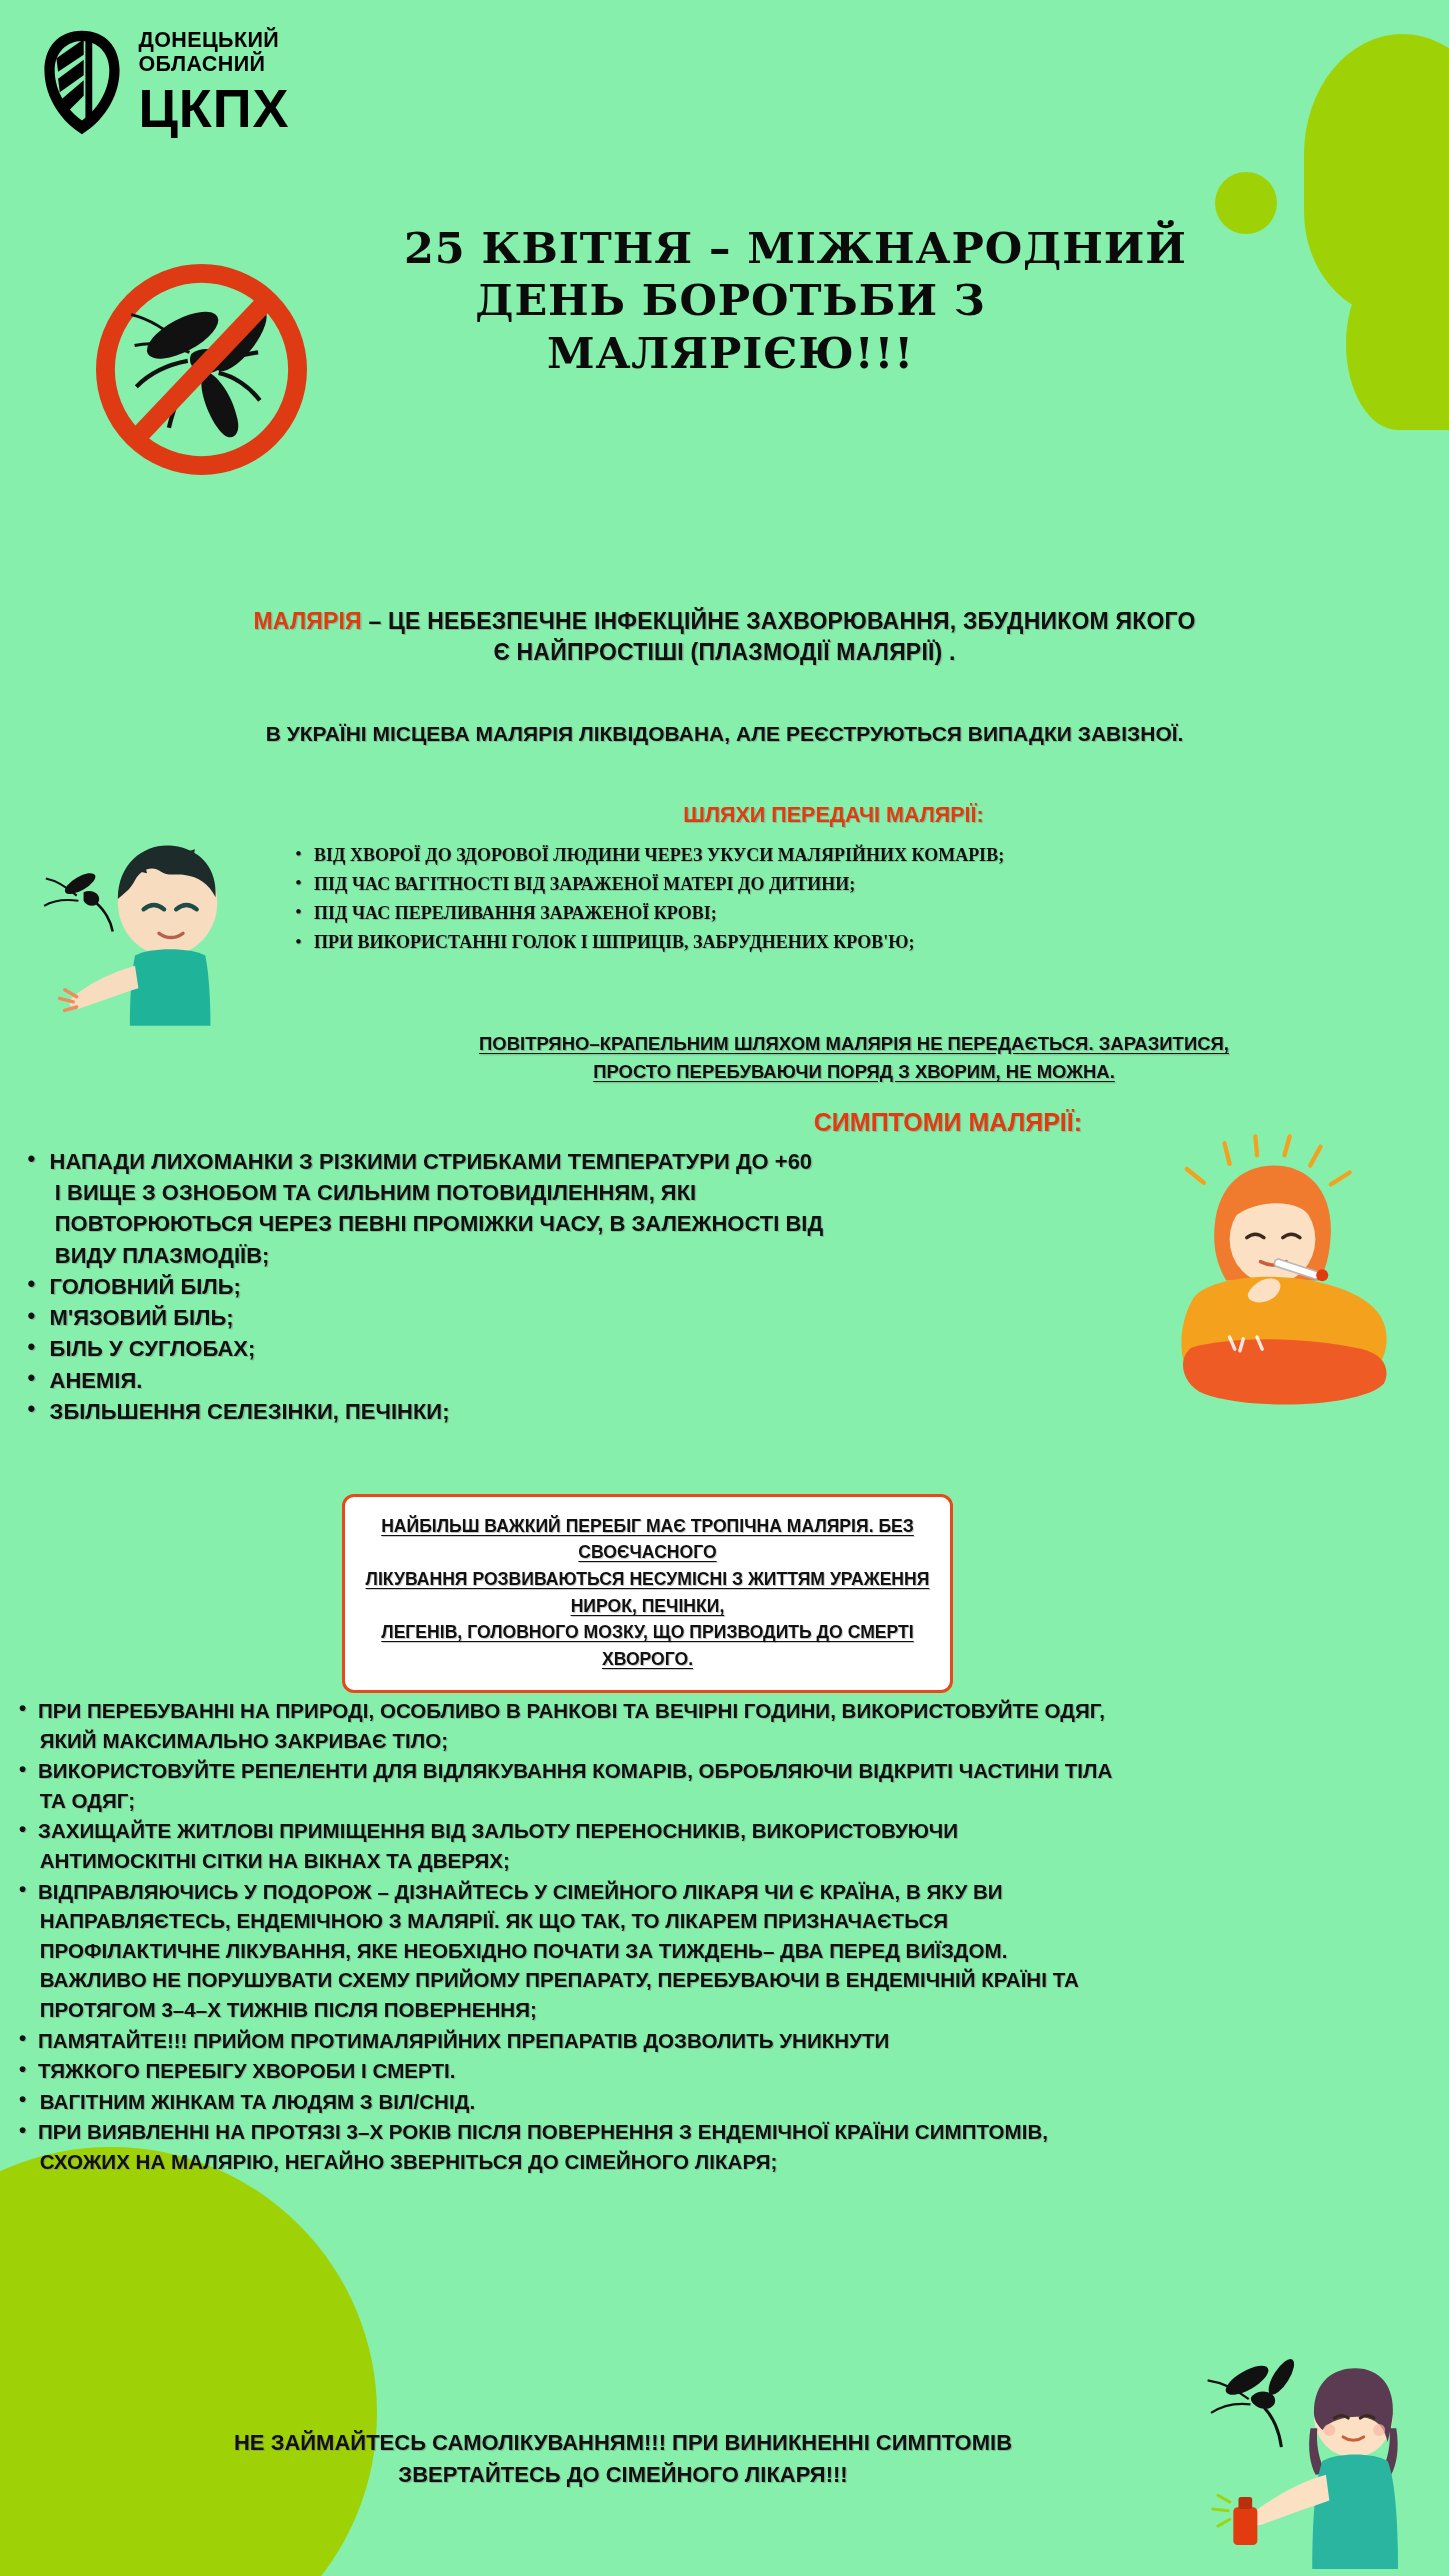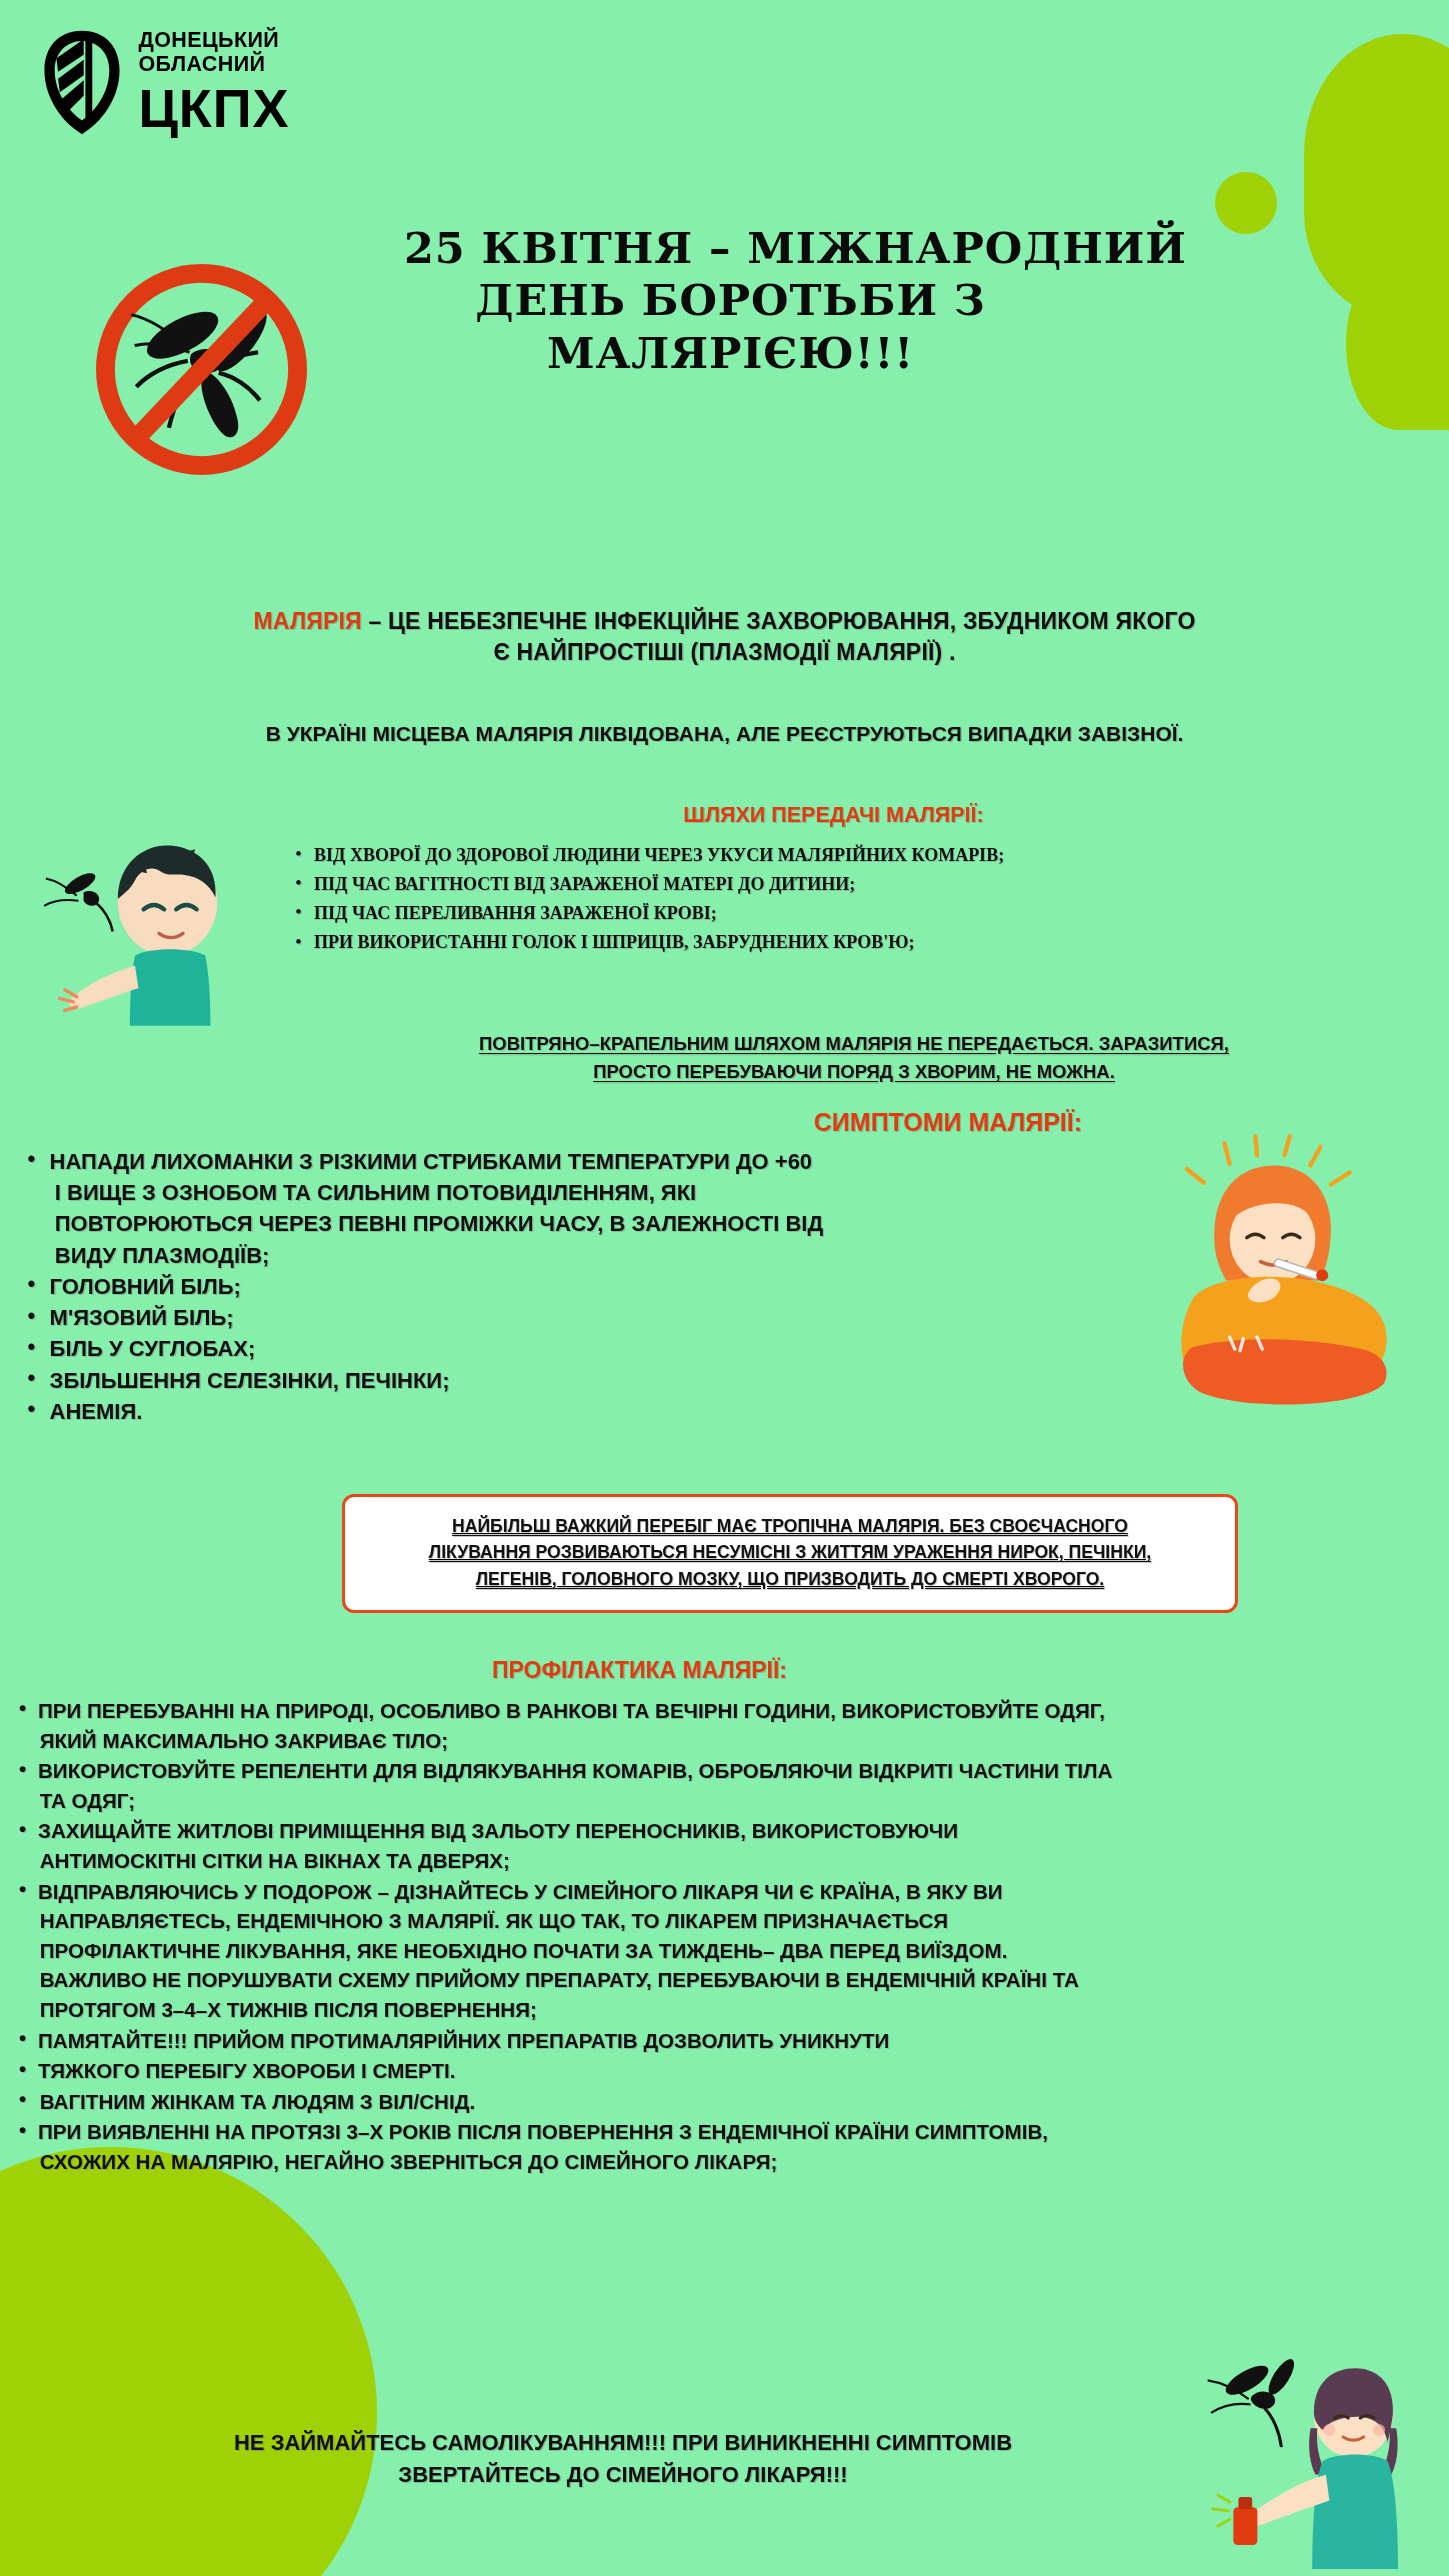--- a/index.html
+++ b/index.html
@@ -213,27 +213,26 @@
   }
   .symp-list li .cont { display: block; padding-left: 5.2px; }
 
   
   .person2 { position: absolute; top: 1133px; right: 27.5px; width: 275px; height: 283px; z-index: 2; }
 
   
   .warn-box {
     position: absolute;
     top: 1494px; left: 342px;
-    width: 896px; padding: 15.5px 19px 17px;
+    width: 611px; padding: 15.5px 19px 17px;
     border: 3.4px solid #e8481a;
     border-radius: 12px;
     background: #ffffff;
     text-align: center;
     z-index: 4;
-    text-decoration: underline;
   }
   .warn-box p {
     font-family: "Liberation Sans", sans-serif;
     font-weight: bold;
     font-size: 17.6px;
     line-height: 1.52;
     color: #111;
     text-decoration: underline;
     text-underline-offset: 2.6px;
     text-shadow: 1px 1px 0 rgba(120,120,120,0.4);
@@ -385,22 +384,22 @@
   <ul class="symp-list">
     <li>
       <span>НАПАДИ ЛИХОМАНКИ З РІЗКИМИ СТРИБКАМИ ТЕМПЕРАТУРИ ДО +60</span>
       <span class="cont">І ВИЩЕ З ОЗНОБОМ ТА СИЛЬНИМ ПОТОВИДІЛЕННЯМ, ЯКІ</span>
       <span class="cont">ПОВТОРЮЮТЬСЯ ЧЕРЕЗ ПЕВНІ ПРОМІЖКИ ЧАСУ, В ЗАЛЕЖНОСТІ ВІД</span>
       <span class="cont">ВИДУ ПЛАЗМОДІЇВ;</span>
     </li>
     <li>ГОЛОВНИЙ БІЛЬ;</li>
     <li>М'ЯЗОВИЙ БІЛЬ;</li>
     <li>БІЛЬ У СУГЛОБАХ;</li>
+    <li>АНЕМІЯ.</li>
     <li>ЗБІЛЬШЕННЯ СЕЛЕЗІНКИ, ПЕЧІНКИ;</li>
-    <li>АНЕМІЯ.</li>
   </ul>
 
   <svg class="person2" viewBox="0 0 320 330">
     <g stroke="#f4a11d" stroke-width="5" stroke-linecap="round" fill="none">
       <path d="M96 36 L90 12"></path>
         <path d="M128 26 L126 4"></path>
         <path d="M160 26 L166 4"></path>
       <path d="M190 38 L202 16"></path>
         <path d="M66 58 L46 42"></path>
         <path d="M214 60 L236 46"></path>

